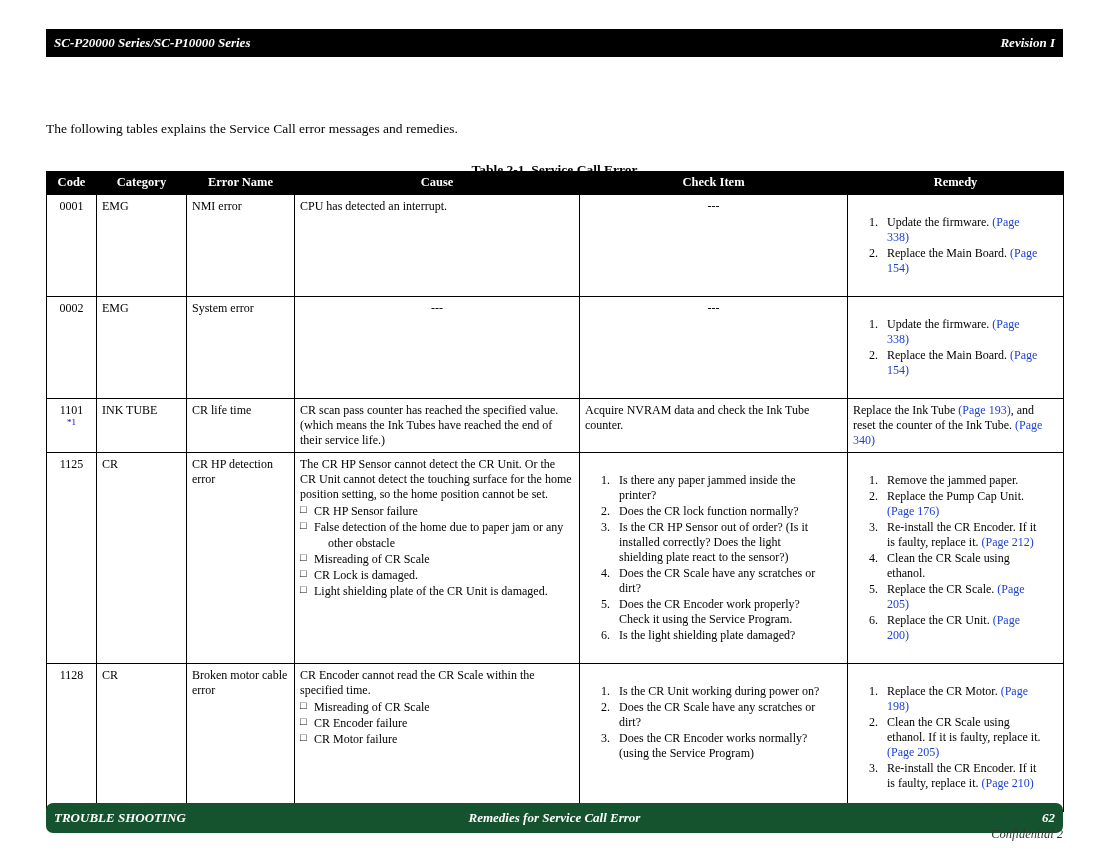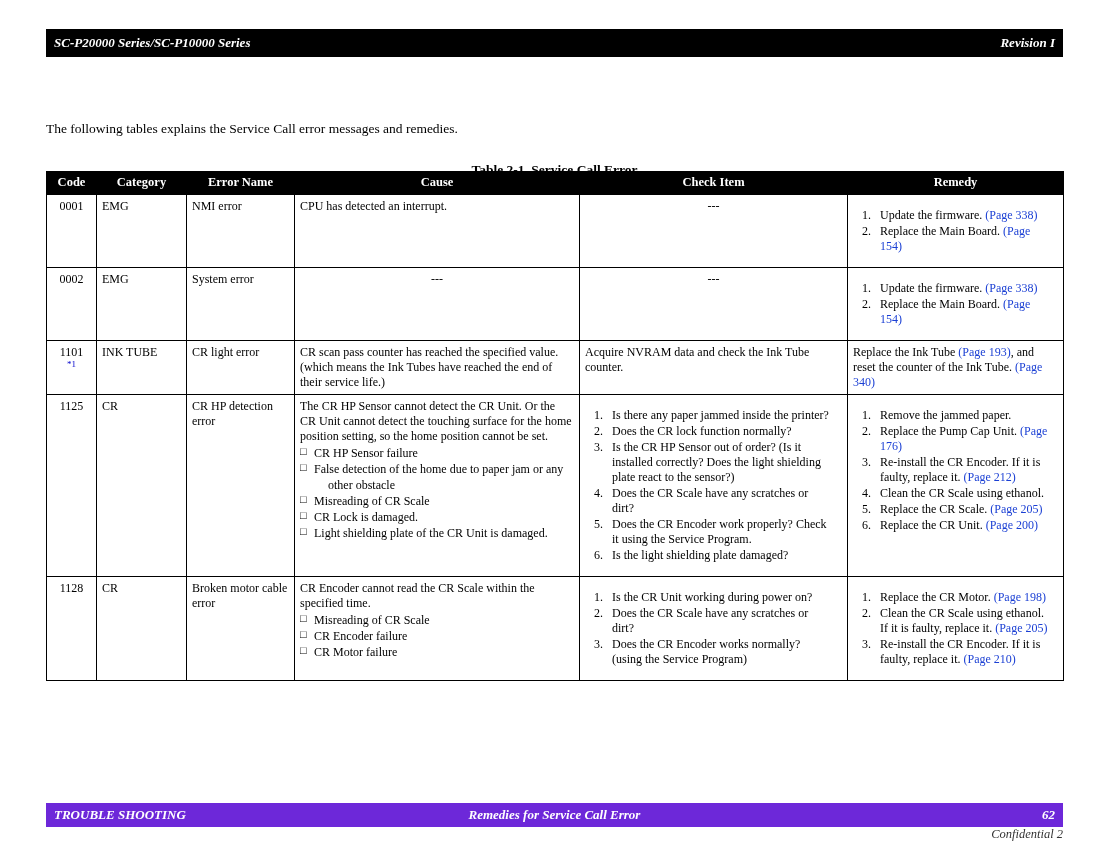--- a/index.html
+++ b/index.html
@@ -110,21 +110,21 @@
     content: "\25A1";
     position: absolute;
     left: 0;
     top: -1px;
     font-size: 11px;
   }
   ul.boxlist li.sub { padding-left: 28px; }
   ul.boxlist li.sub::before { content: ""; }
   ol.numlist {
     list-style: none;
-    margin: 9px;
+    margin: 16px;
     padding: 0;
     counter-reset: n;
   }
   ol.numlist > li {
     position: relative;
     padding-left: 18px;
     margin-bottom: 1px;
     counter-increment: n;
   }
   ol.numlist > li::before {
@@ -133,29 +133,30 @@
     left: 0;
     top: 0;
   }
   p.tl { margin: 0; }
   
   .footer-bar {
     position: absolute;
     left: 46px;
     top: 803px;
     width: 1017px;
-    height: 24px;
-    background: #6d28d9;
+    height: 30px;
+    background: #14532d;
     color: #ffffff;
     display: flex;
     align-items: center;
     font-weight: bold;
     font-style: italic;
     font-size: 13px;
     padding: 0 8px;
+    border-radius: 7px;
   }
   .footer-left { width: 33%; text-align: left; }
   .footer-center { width: 34%; text-align: center; }
   .footer-right { width: 33%; text-align: right; }
   .confidential {
     position: absolute;
     right: 46px;
     top: 827px;
     font-size: 12.5px;
     font-style: italic;
@@ -225,21 +226,21 @@
           </ol>
         </td>
       </tr>
 
       <tr>
         <td class="code">
           <span>1101</span>
           <span class="footmark">*1</span>
         </td>
         <td class="mid">INK TUBE</td>
-        <td class="mid">CR light error</td>
+        <td class="mid">CR life time</td>
         <td class="mid">CR scan pass counter has reached the specified value. (which means the Ink Tubes have reached the end of their service life.)</td>
         <td class="mid">Acquire NVRAM data and check the Ink Tube counter.</td>
         <td class="mid">
           <span>Replace the Ink Tube </span><span class="lnk">(Page 193)</span><span>, and reset the counter of the Ink Tube. </span><span class="lnk">(Page 340)</span>
         </td>
       </tr>
 
       <tr>
         <td class="code">1125</td>
         <td class="mid">CR</td>

